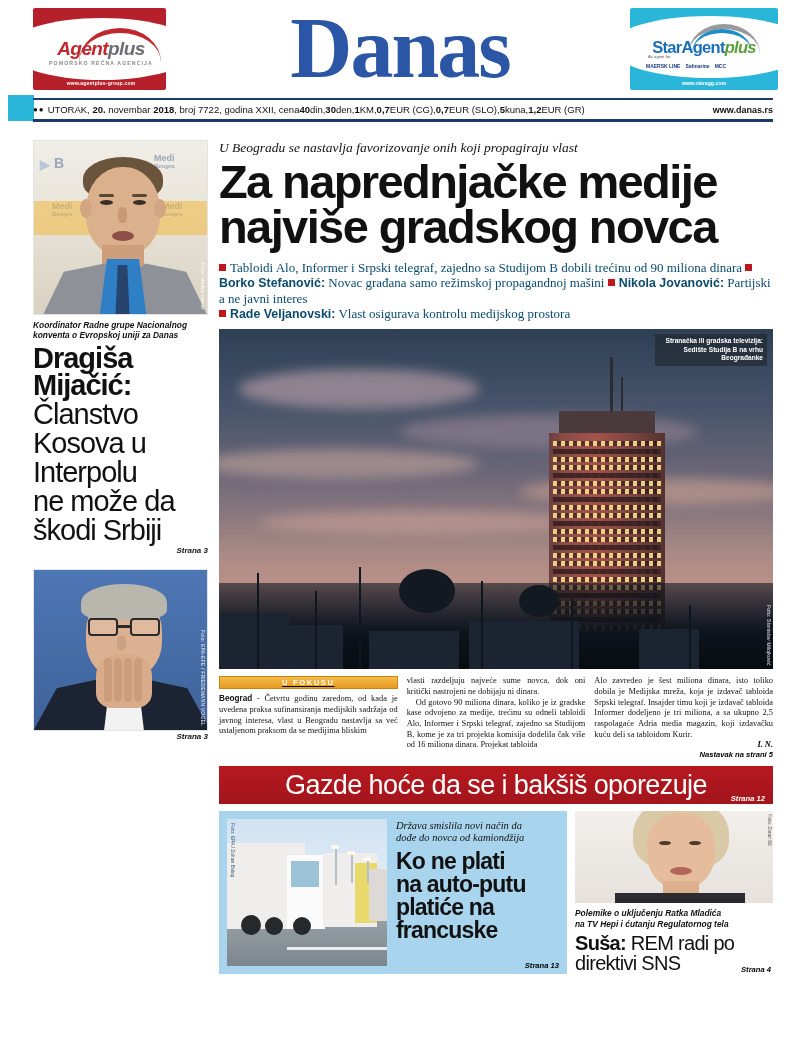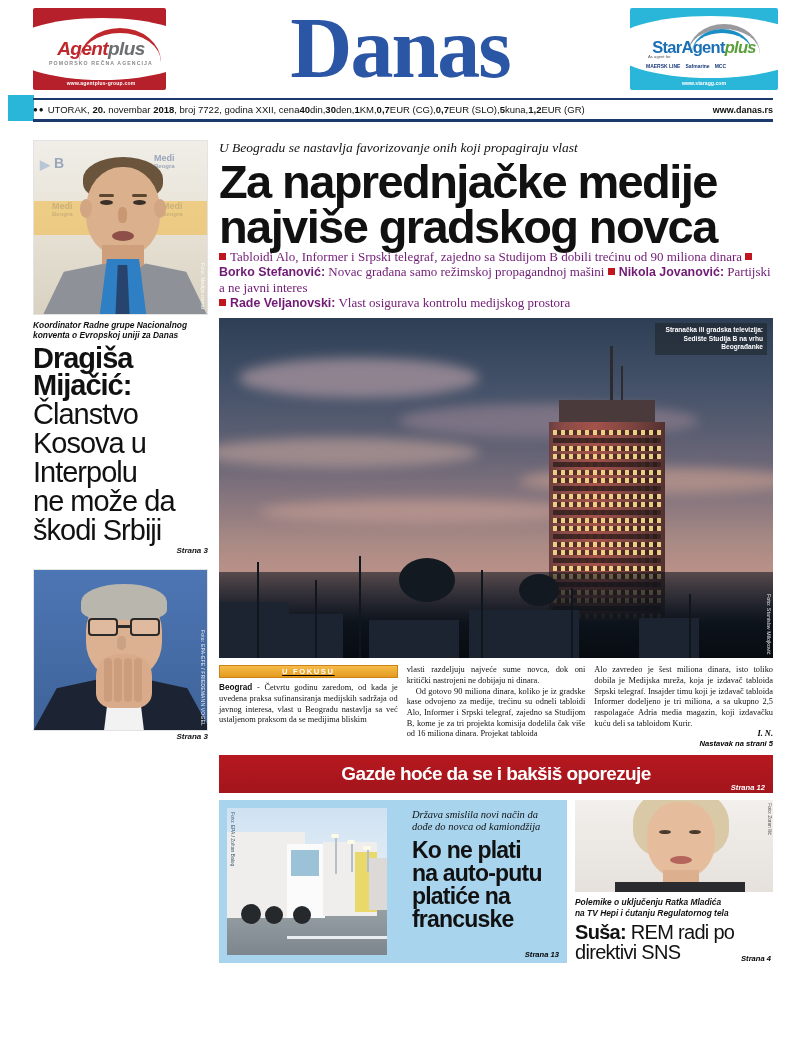--- a/index.html
+++ b/index.html
@@ -157,22 +157,22 @@
 
   
   .kicker {
     font-family:"Liberation Serif", serif; font-style:italic; font-size:13.5px;
     color:#111; margin-bottom:4px;
   }
   .mainhead {
     font-size:47px; font-weight:700; line-height:0.95; letter-spacing:-1.6px; color:#111;
   }
   .bullets {
-    margin-top:0; font-family:"Liberation Serif", serif; font-size:13px;
-    line-height:1.16; color:#701a75;
+    margin-top:11px; font-family:"Liberation Serif", serif; font-size:13px;
+    line-height:1.16; color:#0c4a6e;
   }
   .bullets .sq {
     display:inline-block; width:7px; height:7px; background:#c0161d;
     margin-right:4px; position:relative; top:-1px;
   }
   .bullets b { font-family:"Liberation Sans", sans-serif; font-size:12.4px; font-weight:700; }
   .bullets .ln { display:block; }
 
   .hero {
     position:relative; margin-top:8px; height:340px; width:554px;
@@ -239,26 +239,26 @@
   .btext p.first { text-indent:0; }
   .sig { text-align:right; font-family:"Liberation Serif",serif; font-style:italic; font-weight:700; font-size:8.4px; }
   .cont { text-align:right; font-size:7.6px; font-style:italic; font-weight:700; margin-top:1px; }
 
   
   .redban {
     position:relative; margin-top:7px; height:38px; width:554px;
     background:linear-gradient(180deg,#b7181f 0%, #a3151c 100%);
     display:flex; align-items:center; justify-content:center;
   }
-  .redban .t { color:#fff; font-size:19px; font-weight:700; letter-spacing:-0.6px; }
+  .redban .t { color:#fff; font-size:27px; font-weight:400; letter-spacing:-0.6px; }
   .redban .s { position:absolute; right:8px; bottom:1px; color:#fff; font-size:7.6px; font-style:italic; font-weight:700; }
 
   
   .bottom { display:flex; margin-top:7px; width:554px; gap:0; }
-  .bp-left { width:348px; background:#a9d4ee; position:relative; display:flex;gap:16px; }
+  .bp-left { width:348px; background:#a9d4ee; position:relative; display:flex; }
   .bp-photo { width:160px; position:relative; overflow:hidden; margin:8px 0 8px 8px; background:#b9cbd8; }
   .bp-photo .vcredit {
     position:absolute; left:1px; top:4px; bottom:4px; width:8px;
     writing-mode: vertical-rl; font-size:5px; color:#2b4a63; opacity:.9;
   }
   .bp-txt { flex:1; padding:9px 8px 6px 9px; position:relative; }
   .bp-kick { font-family:"Liberation Serif",serif; font-style:italic; font-size:10.5px; line-height:1.14; color:#111; }
   .bp-head { margin-top:6px; font-size:23px; font-weight:700; line-height:1.0; letter-spacing:-0.8px; color:#111; }
   .bp-strana { position:absolute; right:8px; bottom:4px; font-size:7.6px; font-style:italic; font-weight:700; }
 

